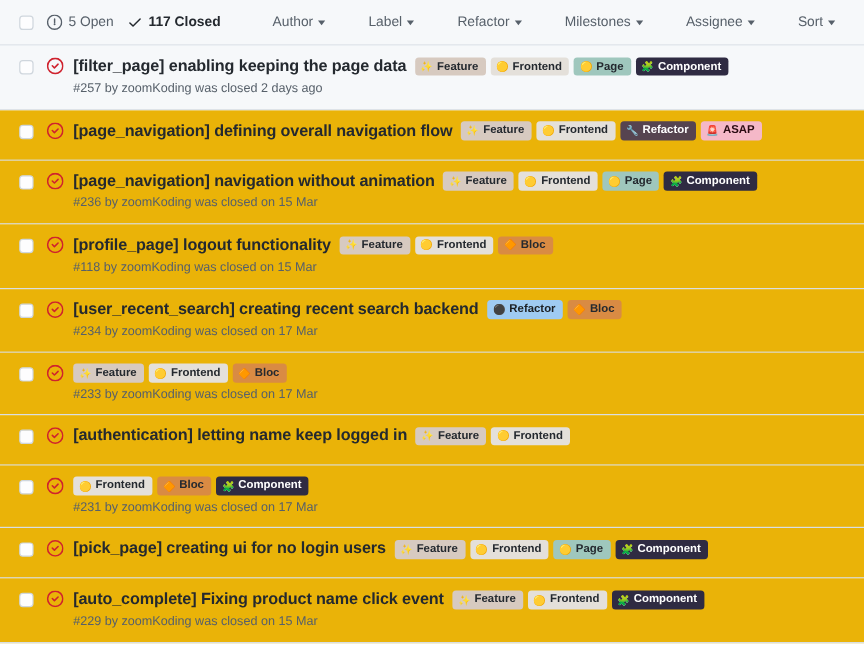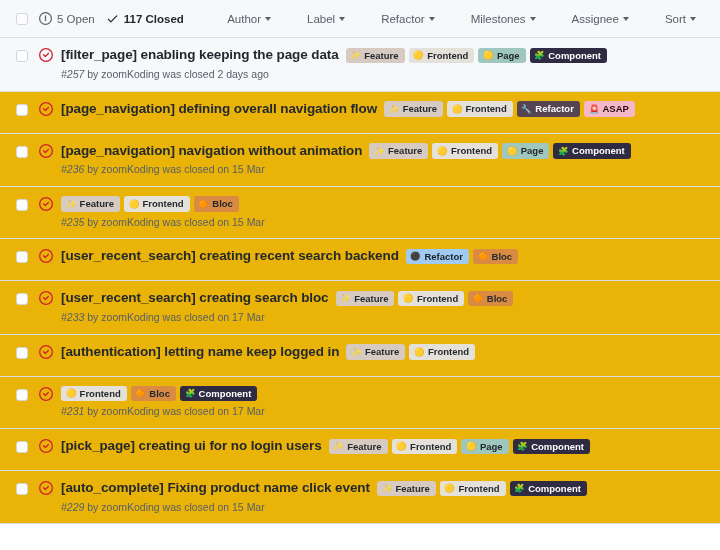--- a/index.html
+++ b/index.html
@@ -150,21 +150,21 @@
     line-height: 1;
     display: inline-block;
   }
 
   .meta-line {
     font-size: 10.5px;
     color: #57606a;
     margin-top: 4px;
     line-height: 1.3;
   }
-  .meta-num { cursor: pointer; font-style: italic; }
+  .meta-num { cursor: pointer; }
 </style>
 </head>
 <body>
 
 <div class="issues-app">
 
   <div class="list-header">
     <div class="hdr-left">
       <div class="cbox"></div>
 
@@ -318,36 +318,37 @@
       <div class="issue-row">
         <div class="row-cbox-cell">
           <div class="cbox"></div>
         </div>
         <div class="row-icon-cell"><svg width="14" height="14" viewBox="0 0 16 16" fill="#cf222e" aria-hidden="true">
             <path d="M11.28 6.78a.75.75 0 00-1.06-1.06L7.25 8.69 5.78 7.22a.75.75 0 00-1.06 1.06l2 2a.75.75 0 001.06 0l3.5-3.5z"></path>
             <path d="M16 8A8 8 0 110 8a8 8 0 0116 0zm-1.5 0a6.5 6.5 0 10-13 0 6.5 6.5 0 0013 0z"></path>
           </svg></div>
         <div class="row-body">
           <div class="title-line">
+            <span class="issue-title">[profile_page] logout functionality</span>
             <span class="labels">
               <span class="label-chip" style="background: rgb(215, 202, 192); color: rgb(36, 41, 47);">
                 <span class="label-emoji">✨</span>
                 <span>Feature</span>
               </span>
               <span class="label-chip" style="background: rgb(228, 224, 218); color: rgb(36, 41, 47);">
                 <span class="label-emoji">🟡</span>
                 <span>Frontend</span>
               </span>
               <span class="label-chip" style="background: rgb(217, 139, 67); color: rgb(36, 41, 47);">
                 <span class="label-emoji">🔶</span>
                 <span>Bloc</span>
               </span>
             </span>
           </div>
-          <div class="meta-line"><span class="meta-num">#235</span> <span>by zoomKoding was closed on 15 Mar</span></div>
+          <div class="meta-line"><span class="meta-num">#118</span> <span>by zoomKoding was closed on 15 Mar</span></div>
         </div>
       </div>
       <div class="issue-row">
         <div class="row-cbox-cell">
           <div class="cbox"></div>
         </div>
         <div class="row-icon-cell"><svg width="14" height="14" viewBox="0 0 16 16" fill="#cf222e" aria-hidden="true">
             <path d="M11.28 6.78a.75.75 0 00-1.06-1.06L7.25 8.69 5.78 7.22a.75.75 0 00-1.06 1.06l2 2a.75.75 0 001.06 0l3.5-3.5z"></path>
             <path d="M16 8A8 8 0 110 8a8 8 0 0116 0zm-1.5 0a6.5 6.5 0 10-13 0 6.5 6.5 0 0013 0z"></path>
           </svg></div>
@@ -358,33 +359,33 @@
               <span class="label-chip" style="background: rgb(159, 203, 242); color: rgb(27, 31, 35);">
                 <span class="label-emoji">⚫</span>
                 <span>Refactor</span>
               </span>
               <span class="label-chip" style="background: rgb(217, 139, 67); color: rgb(36, 41, 47);">
                 <span class="label-emoji">🔶</span>
                 <span>Bloc</span>
               </span>
             </span>
           </div>
-        </div>
-      </div>
-      <div class="issue-row">
-        <div class="row-cbox-cell">
-          <div class="cbox"></div>
-        </div>
-        <div class="row-icon-cell"><svg width="14" height="14" viewBox="0 0 16 16" fill="#cf222e" aria-hidden="true">
-            <path d="M11.28 6.78a.75.75 0 00-1.06-1.06L7.25 8.69 5.78 7.22a.75.75 0 00-1.06 1.06l2 2a.75.75 0 001.06 0l3.5-3.5z"></path>
-            <path d="M16 8A8 8 0 110 8a8 8 0 0116 0zm-1.5 0a6.5 6.5 0 10-13 0 6.5 6.5 0 0013 0z"></path>
-          </svg></div>
-        <div class="row-body">
-          <div class="title-line">
-            <span class="issue-title">[user_recent_search] creating search bloc</span>
+          <div class="meta-line"><span class="meta-num">#234</span> <span>by zoomKoding was closed on 17 Mar</span></div>
+        </div>
+      </div>
+      <div class="issue-row">
+        <div class="row-cbox-cell">
+          <div class="cbox"></div>
+        </div>
+        <div class="row-icon-cell"><svg width="14" height="14" viewBox="0 0 16 16" fill="#cf222e" aria-hidden="true">
+            <path d="M11.28 6.78a.75.75 0 00-1.06-1.06L7.25 8.69 5.78 7.22a.75.75 0 00-1.06 1.06l2 2a.75.75 0 001.06 0l3.5-3.5z"></path>
+            <path d="M16 8A8 8 0 110 8a8 8 0 0116 0zm-1.5 0a6.5 6.5 0 10-13 0 6.5 6.5 0 0013 0z"></path>
+          </svg></div>
+        <div class="row-body">
+          <div class="title-line">
             <span class="labels">
               <span class="label-chip" style="background: rgb(215, 202, 192); color: rgb(36, 41, 47);">
                 <span class="label-emoji">✨</span>
                 <span>Feature</span>
               </span>
               <span class="label-chip" style="background: rgb(228, 224, 218); color: rgb(36, 41, 47);">
                 <span class="label-emoji">🟡</span>
                 <span>Frontend</span>
               </span>
               <span class="label-chip" style="background: rgb(217, 139, 67); color: rgb(36, 41, 47);">

